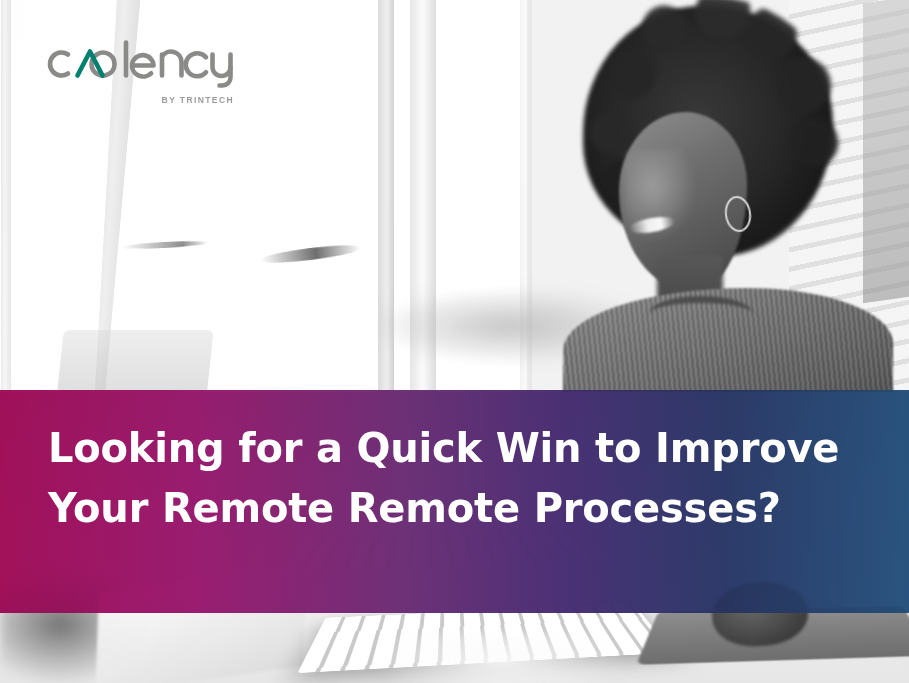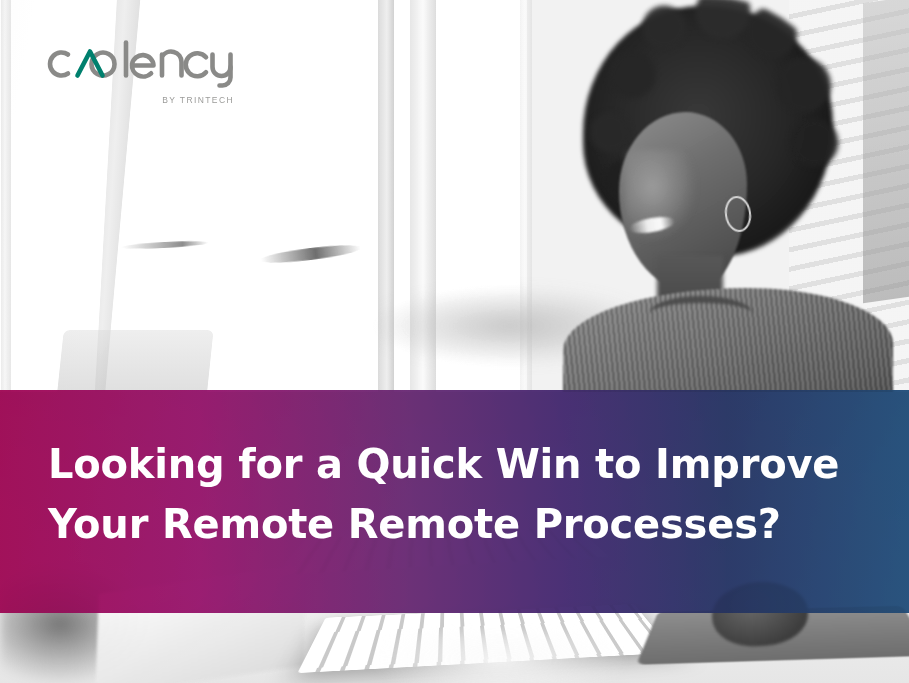--- a/index.html
+++ b/index.html
@@ -234,39 +234,38 @@
 
   
   .headline {
     position:absolute;
     left:48px;
     width:790px;
     color:#ffffff;
     font-family:"DejaVu Sans", sans-serif;
     font-weight:bold;
     letter-spacing:-0.2px;
-    margin-top:16px;
   }
   .headline .line { display:block; white-space:nowrap; }
 
   
   .logo {
     position:absolute;
     left:44px; top:40px;
     width:190px; height:62px;
   }
   .logo svg { display:block; }
   .logo-sub {
     position:absolute;
     right:0; bottom:-3px;
     font-family:"Liberation Sans", sans-serif;
     font-size:8.5px;
     letter-spacing:1.4px;
     color:#9b9b99;
-    font-weight:normal;
+    font-weight:bold;
   }
 </style>
 </head>
 <body>
 
 <div id="banner">
 
   <div class="photo">
     <div class="win-glow"></div>
     <div class="frame-bar fb1"></div>

